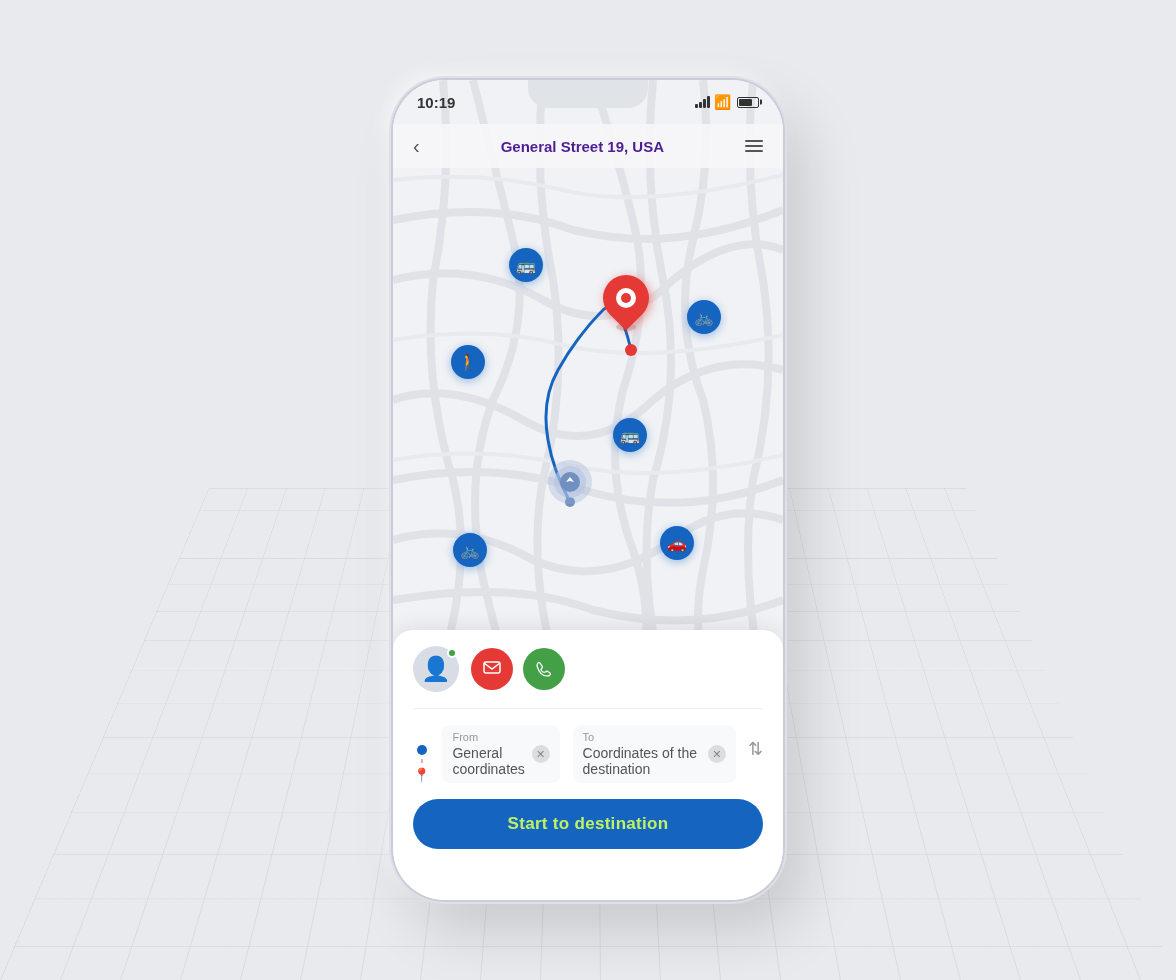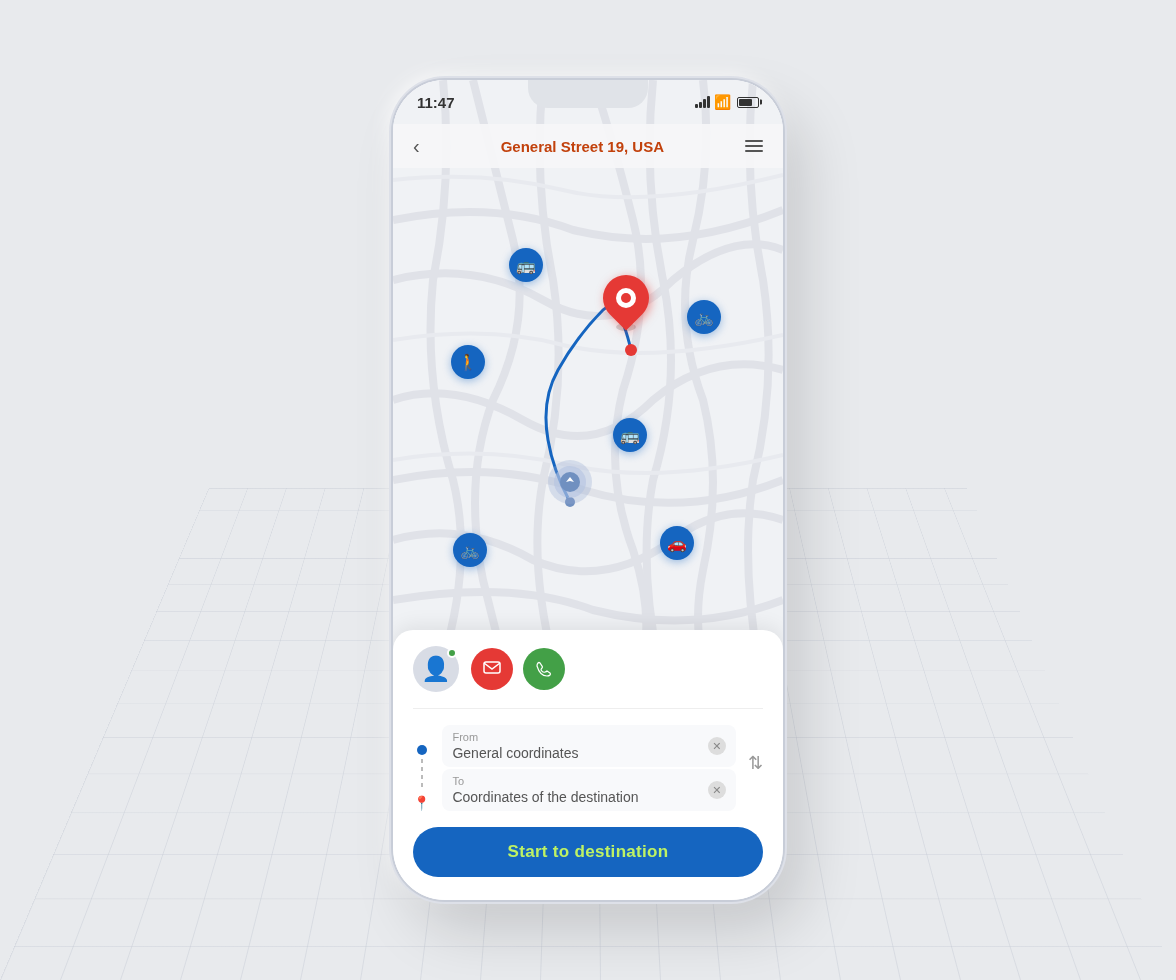--- a/index.html
+++ b/index.html
@@ -153,21 +153,21 @@
 
     .nav-back {
       font-size: 20px;
       color: #555;
       cursor: pointer;
     }
 
     .nav-title {
       font-size: 15px;
       font-weight: 600;
-      color: #c2410c;
+      color: #4c1d95;
       text-align: center;
     }
 
     .nav-menu {
       display: flex;
       flex-direction: column;
       gap: 3px;
       cursor: pointer;
     }
 
@@ -418,22 +418,22 @@
     }
 
     .route-pin-red {
       font-size: 14px;
       color: #e53935;
     }
 
     .route-inputs {
       flex: 1;
       display: flex;
-      flex-direction: column;
-      gap: 2px;
+      flex-direction: row;
+      gap: 13px;
     }
 
     .route-field {
       display: flex;
       flex-direction: column;
       padding: 6px 10px;
       background: #f8f9fb;
       border-radius: 8px;
       position: relative;
     }
@@ -567,21 +567,21 @@
         <div class="dest-pin-head">
           <div class="dest-pin-head-inner">
             <div class="dest-pin-dot"></div>
           </div>
         </div>
         <div class="dest-pin-shadow"></div>
       </div>
     </div>
 
     <div class="status-bar">
-      <span class="status-time">11:47</span>
+      <span class="status-time">10:19</span>
       <div class="status-notch"></div>
       <div class="status-icons">
         <div class="signal-bars">
           <div class="signal-bar" style="height:4px"></div>
           <div class="signal-bar" style="height:6px"></div>
           <div class="signal-bar" style="height:9px"></div>
           <div class="signal-bar" style="height:12px"></div>
         </div>
         <span class="wifi-icon">📶</span>
         <div class="battery-icon">

